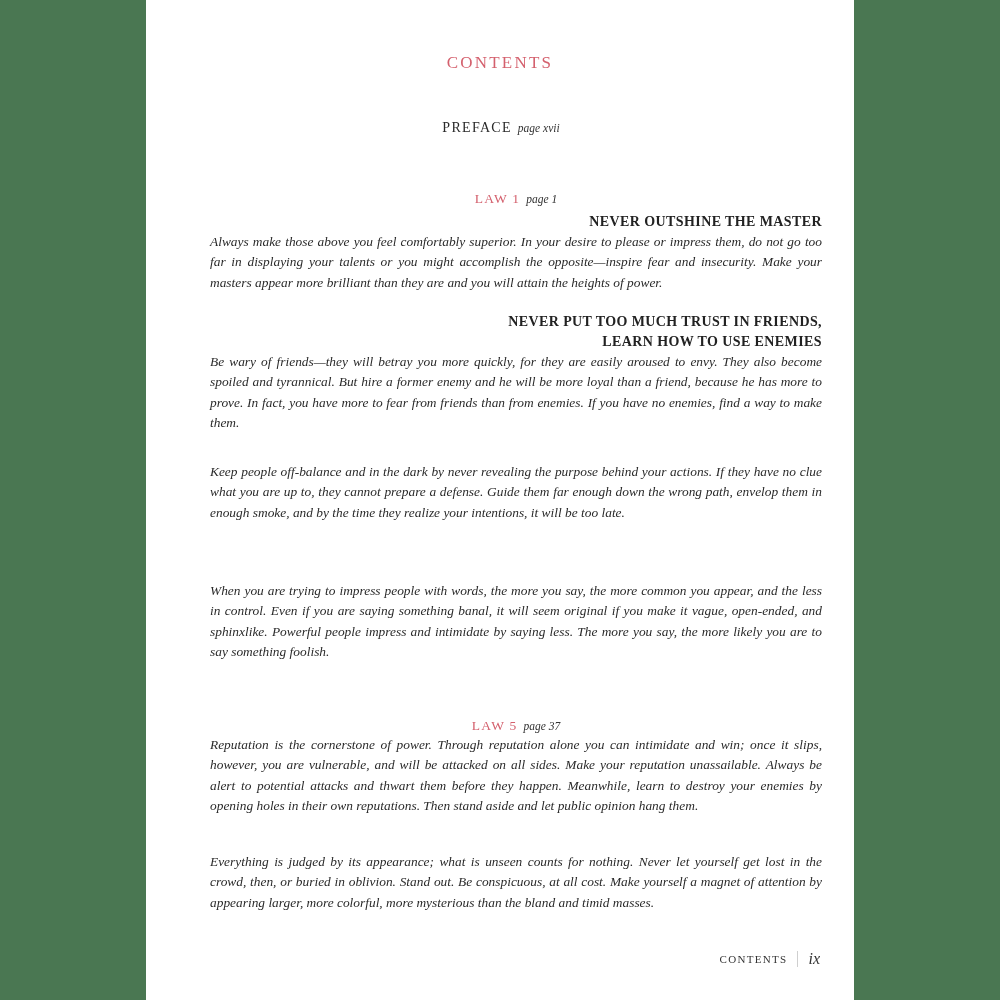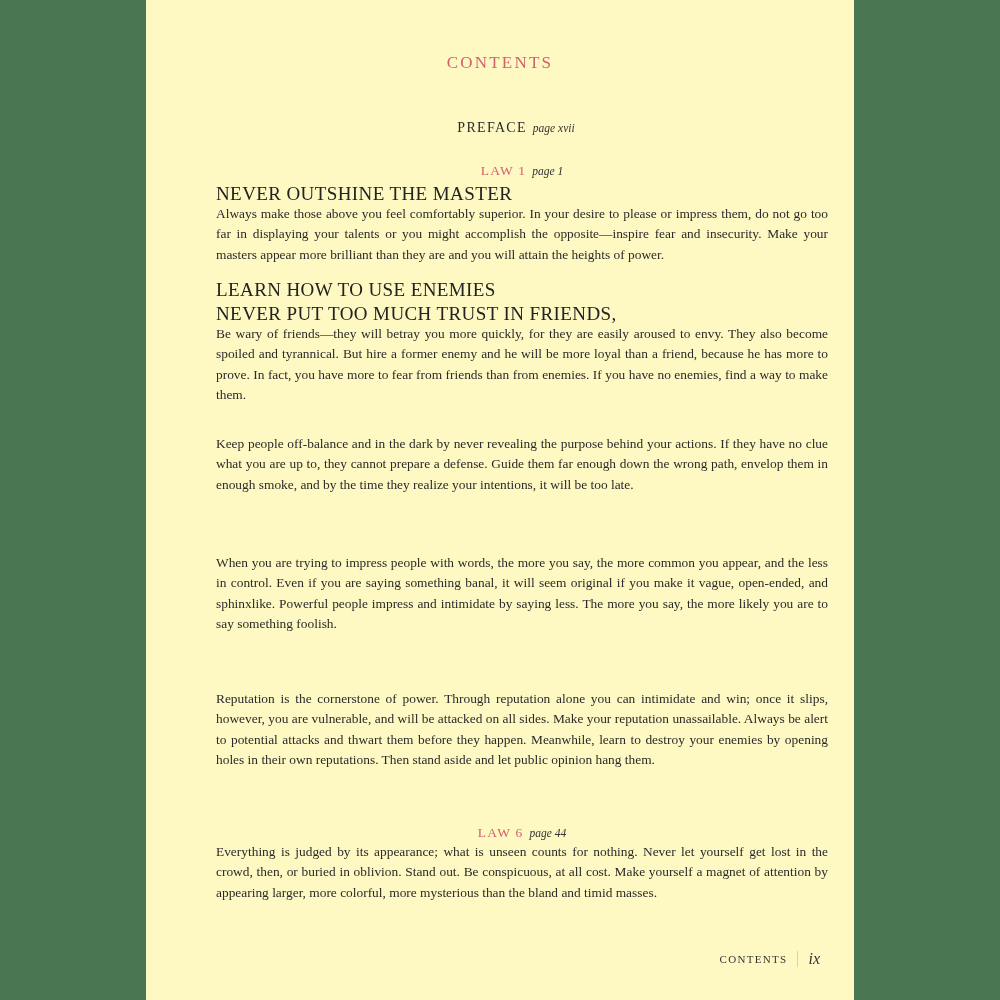--- a/index.html
+++ b/index.html
@@ -7,67 +7,70 @@
     width: 1000px; height: 1000px;
     background: #4a7752;
     position: relative;
     overflow: hidden;
     font-family: "Liberation Serif", "DejaVu Serif", serif;
   }
   .page {
     position: absolute;
     left: 146px; top: 0;
     width: 708px; height: 1000px;
-    background: #fef9c3;
+    background: #ffffff;
   }
   .contents-title {
     position: absolute;
     top: 53px; left: 0; width: 100%;
     text-align: center;
     color: #d4606d;
     font-size: 17px;
     letter-spacing: 2.2px;
   }
   .preface {
     position: absolute;
-    top: 120px; left: 16px; width: 100%;
+    top: 120px; left: 1px; width: 100%;
     text-align: center;
     color: #2a2a2a;
     font-size: 14px;
     letter-spacing: 1.3px;
   }
   .page-ref {
     font-style: italic;
     font-size: 11.5px;
     letter-spacing: 0;
     color: #333;
     margin-left: 6px;
   }
   .law {
     position: absolute;
-    left: 70px; width: 612px;
+    left: 64px; width: 612px;
     color: #222;
+    margin-top: 28px;
   }
   .law-head {
     text-align: center;
     font-size: 13.5px;
     line-height: 18px;
   }
   .law-num {
     color: #d4606d;
     letter-spacing: 1.2px;
   }
   .law-title {
-    text-align: left;
-    font-size: 19px;
+    text-align: right;
+    font-size: 14px;
     line-height: 20px;
     letter-spacing: 0.4px;
     margin-top: 4px;
+    font-weight: bold;
   }
   .law-desc {
+    font-style: italic;
     font-size: 13.4px;
     line-height: 20.3px;
     text-align: justify;
     color: #2a2a2a;
   }
   .footer {
     position: absolute;
     top: 950px;
     right: 34px;
     font-size: 11px;
@@ -97,41 +100,41 @@
 
   <div class="law" style="top:162px;">
     <div class="law-head">
       <span class="law-num">LAW 1</span><span class="page-ref">page 1</span>
     </div>
     <div class="law-title">NEVER OUTSHINE THE MASTER</div>
     <div class="law-desc">Always make those above you feel comfortably superior. In your desire to please or impress them, do not go too far in displaying your talents or you might accomplish the opposite—inspire fear and insecurity. Make your masters appear more brilliant than they are and you will attain the heights of power.</div>
   </div>
 
   <div class="law" style="top:280px;">
+    <div class="law-title">NEVER PUT TOO MUCH TRUST IN FRIENDS,</div>
     <div class="law-title" style="margin-top:0;">LEARN HOW TO USE ENEMIES</div>
-    <div class="law-title">NEVER PUT TOO MUCH TRUST IN FRIENDS,</div>
     <div class="law-desc">Be wary of friends—they will betray you more quickly, for they are easily aroused to envy. They also become spoiled and tyrannical. But hire a former enemy and he will be more loyal than a friend, because he has more to prove. In fact, you have more to fear from friends than from enemies. If you have no enemies, find a way to make them.</div>
   </div>
 
   <div class="law" style="top:434px;">
     <div class="law-desc">Keep people off-balance and in the dark by never revealing the purpose behind your actions. If they have no clue what you are up to, they cannot prepare a defense. Guide them far enough down the wrong path, envelop them in enough smoke, and by the time they realize your intentions, it will be too late.</div>
   </div>
 
   <div class="law" style="top:553px;">
     <div class="law-desc">When you are trying to impress people with words, the more you say, the more common you appear, and the less in control. Even if you are saying something banal, it will seem original if you make it vague, open-ended, and sphinxlike. Powerful people impress and intimidate by saying less. The more you say, the more likely you are to say something foolish.</div>
   </div>
 
   <div class="law" style="top:689px;">
+    <div class="law-head">
+      <span class="law-num">LAW 5</span><span class="page-ref">page 37</span>
+    </div>
     <div class="law-desc">Reputation is the cornerstone of power. Through reputation alone you can intimidate and win; once it slips, however, you are vulnerable, and will be attacked on all sides. Make your reputation unassailable. Always be alert to potential attacks and thwart them before they happen. Meanwhile, learn to destroy your enemies by opening holes in their own reputations. Then stand aside and let public opinion hang them.</div>
   </div>
 
   <div class="law" style="top:824px;">
-    <div class="law-head">
-      <span class="law-num">LAW 6</span><span class="page-ref">page 44</span>
-    </div>
     <div class="law-desc">Everything is judged by its appearance; what is unseen counts for nothing. Never let yourself get lost in the crowd, then, or buried in oblivion. Stand out. Be conspicuous, at all cost. Make yourself a magnet of attention by appearing larger, more colorful, more mysterious than the bland and timid masses.</div>
   </div>
 
   <div class="footer">
     <span class="footer-label">CONTENTS</span>
     <span class="footer-sep"></span>
     <span class="footer-num">ix</span>
   </div>
 </div>
 

